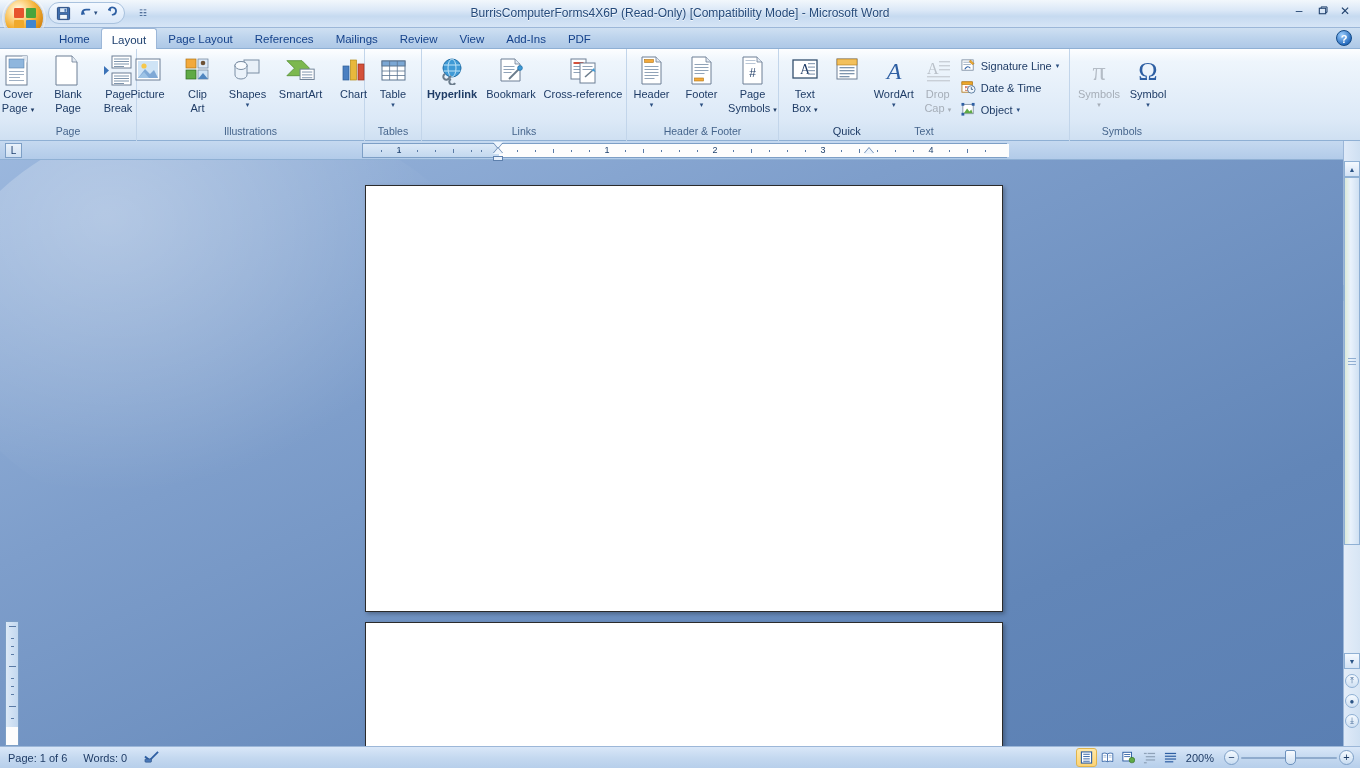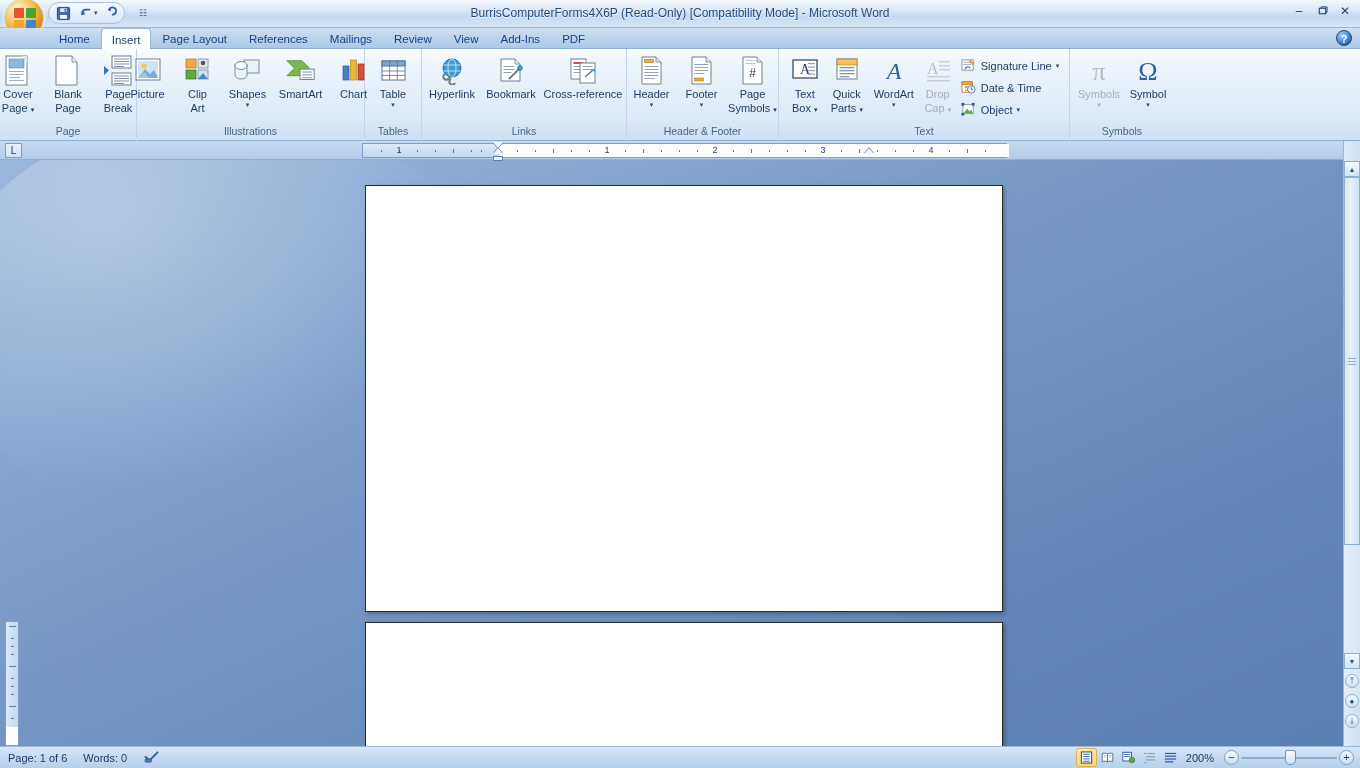--- a/index.html
+++ b/index.html
@@ -311,21 +311,21 @@
         <path d="M4.5 2.5 V1 H11 V7 H9.5" fill="none" stroke="#23446f" stroke-width="1.1"></path>
       </svg>
     </div>
     <div>✕</div>
   </div>
 </div>
 
 <div class="tabstrip">
   <div class="tabs">
     <div class="tab">Home</div>
-    <div class="tab active">Insert</div>
+    <div class="tab active">Layout</div>
     <div class="tab">Page Layout</div>
     <div class="tab">References</div>
     <div class="tab">Mailings</div>
     <div class="tab">Review</div>
     <div class="tab">View</div>
     <div class="tab">Add-Ins</div>
     <div class="tab">PDF</div>
   </div>
   <div class="help-btn">?</div>
 </div>
@@ -469,21 +469,21 @@
         </div>
         <div class="lbl">Table</div>
         <div class="dd">▾</div>
       </div>
     </div>
     <div class="group-label">Tables</div>
   </div>
 
   <div class="group" style="width:205px;">
     <div class="group-items">
-      <div class="big-btn" style="width:58px;">
+      <div class="big-btn" style="width:58px;font-weight:bold;">
         <div class="ico">
           <svg width="30" height="28" viewBox="0 0 30 28">
             <circle cx="15" cy="11" r="9" fill="#3f9ad6" stroke="#1d6ba5"></circle>
             <path d="M6.4 8 H23.6 M6.4 14 H23.6" stroke="#bfe3f7" stroke-width="1"></path>
             <ellipse cx="15" cy="11" rx="4" ry="9" fill="none" stroke="#bfe3f7" stroke-width="1"></ellipse>
             <path d="M8 17 a3 3 0 1 0 4 4 l2-2" fill="none" stroke="#6b7c8c" stroke-width="2"></path>
             <path d="M14 22 a3 3 0 1 0 4 4" fill="none" stroke="#6b7c8c" stroke-width="2"></path>
           </svg>
         </div>
         <div class="lbl">Hyperlink</div>
@@ -587,21 +587,21 @@
             <rect x="17" y="6" width="7" height="1.2" fill="#8fa2b8"></rect>
             <rect x="17" y="9.5" width="7" height="1.2" fill="#8fa2b8"></rect>
             <rect x="17" y="13" width="7" height="1.2" fill="#8fa2b8"></rect>
             <rect x="17" y="16.5" width="7" height="1.2" fill="#8fa2b8"></rect>
           </svg>
         </div>
         <div class="lbl">Text</div>
         <div class="lbl"><span>Box</span> <span style="font-size:7px">▾</span></div>
       </div>
 
-      <div class="big-btn" style="width:44px;">
+      <div class="big-btn" style="width:44px;gap:37px;">
         <div class="ico">
           <svg width="28" height="28" viewBox="0 0 28 28">
             <rect x="4" y="2" width="20" height="20" fill="#fff" stroke="#6c7f95"></rect>
             <rect x="4" y="2" width="20" height="6" fill="#f3c05c" stroke="#b07515" stroke-width=".6"></rect>
             <rect x="6.5" y="10" width="15" height="1.3" fill="#7e95ae"></rect>
             <rect x="6.5" y="13" width="15" height="1.3" fill="#7e95ae"></rect>
             <rect x="6.5" y="16" width="15" height="1.3" fill="#7e95ae"></rect>
             <rect x="6.5" y="19" width="10" height="1.3" fill="#7e95ae"></rect>
           </svg>
         </div>

